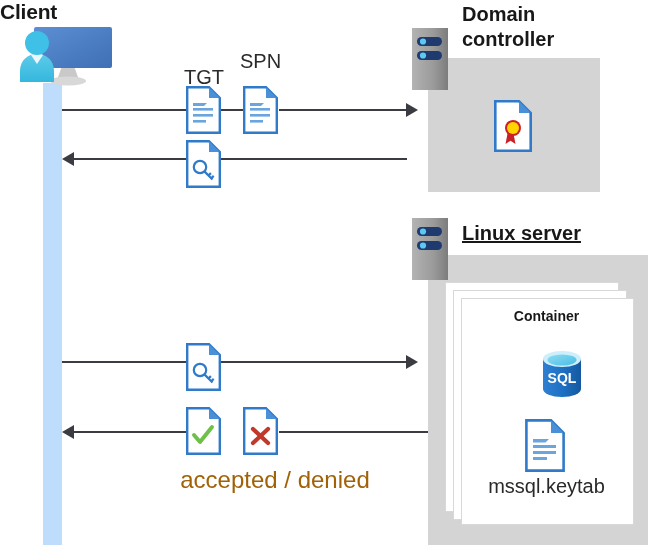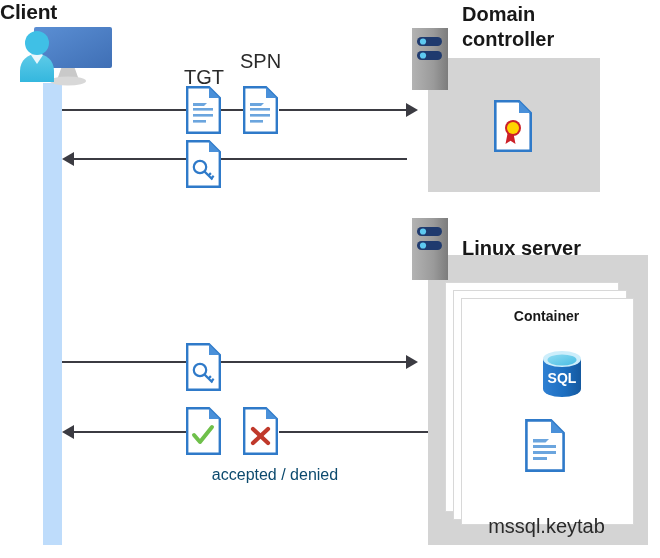--- a/index.html
+++ b/index.html
@@ -16,41 +16,41 @@
   #client-icon{left:8px;top:22px;width:110px;height:68px;}
 
   
   .arrow-line{height:2px;background:#3b3b42;}
   .arrowhead{width:0;height:0;border-top:7px solid transparent;border-bottom:7px solid transparent;}
   .ah-right{border-left:12px solid #3b3b42;}
   .ah-left{border-right:12px solid #3b3b42;}
 
   
   .token-label{font-size:20px;color:#2a2a2a;}
-  #accepted-denied{font-size:16px;color:#0c4a6e;left:145px;top:466px;width:260px;text-align:center;}
+  #accepted-denied{font-size:24px;color:#a16207;left:145px;top:466px;width:260px;text-align:center;}
 
   
   .doc{width:35px;height:48px;}
 
   
   .panel{background:#d4d4d4;}
   #dc-panel{left:428px;top:58px;width:172px;height:134px;}
   #linux-panel{left:428px;top:255px;width:220px;height:290px;}
   .servericon{width:36px;height:62px;}
 
   #dc-title{left:462px;top:2px;width:190px;font-size:20px;line-height:25px;}
-  #linux-title{left:462px;top:236px;width:190px;font-size:20px;line-height:25px;}
+  #linux-title{left:462px;top:221px;width:190px;font-size:20px;line-height:25px;text-decoration:underline;}
 
   
   .card{background:#ffffff;border:1px solid #d8d8d8;box-shadow:0 0 0 0 rgba(0,0,0,0);}
   #card-back1{left:445px;top:282px;width:172px;height:228px;}
   #card-back2{left:453px;top:290px;width:172px;height:228px;}
   #card-front{left:461px;top:298px;width:171px;height:225px;}
   #container-title{left:461px;top:308px;width:171px;text-align:center;font-size:14px;}
-  #keytab-label{left:461px;top:475px;width:171px;text-align:center;font-size:20px;color:#2a2a2a;margin-top:40px;}
+  #keytab-label{left:461px;top:475px;width:171px;text-align:center;font-size:20px;color:#2a2a2a;}
 </style>
 </head>
 <body>
 
 <div class="abs" id="lifeline"></div>
 
 <div class="abs bold-title" id="client-label">Client</div>
 
 <div class="abs" id="client-icon">
   <svg width="110" height="68" viewBox="0 0 110 68" xmlns="http://www.w3.org/2000/svg">

